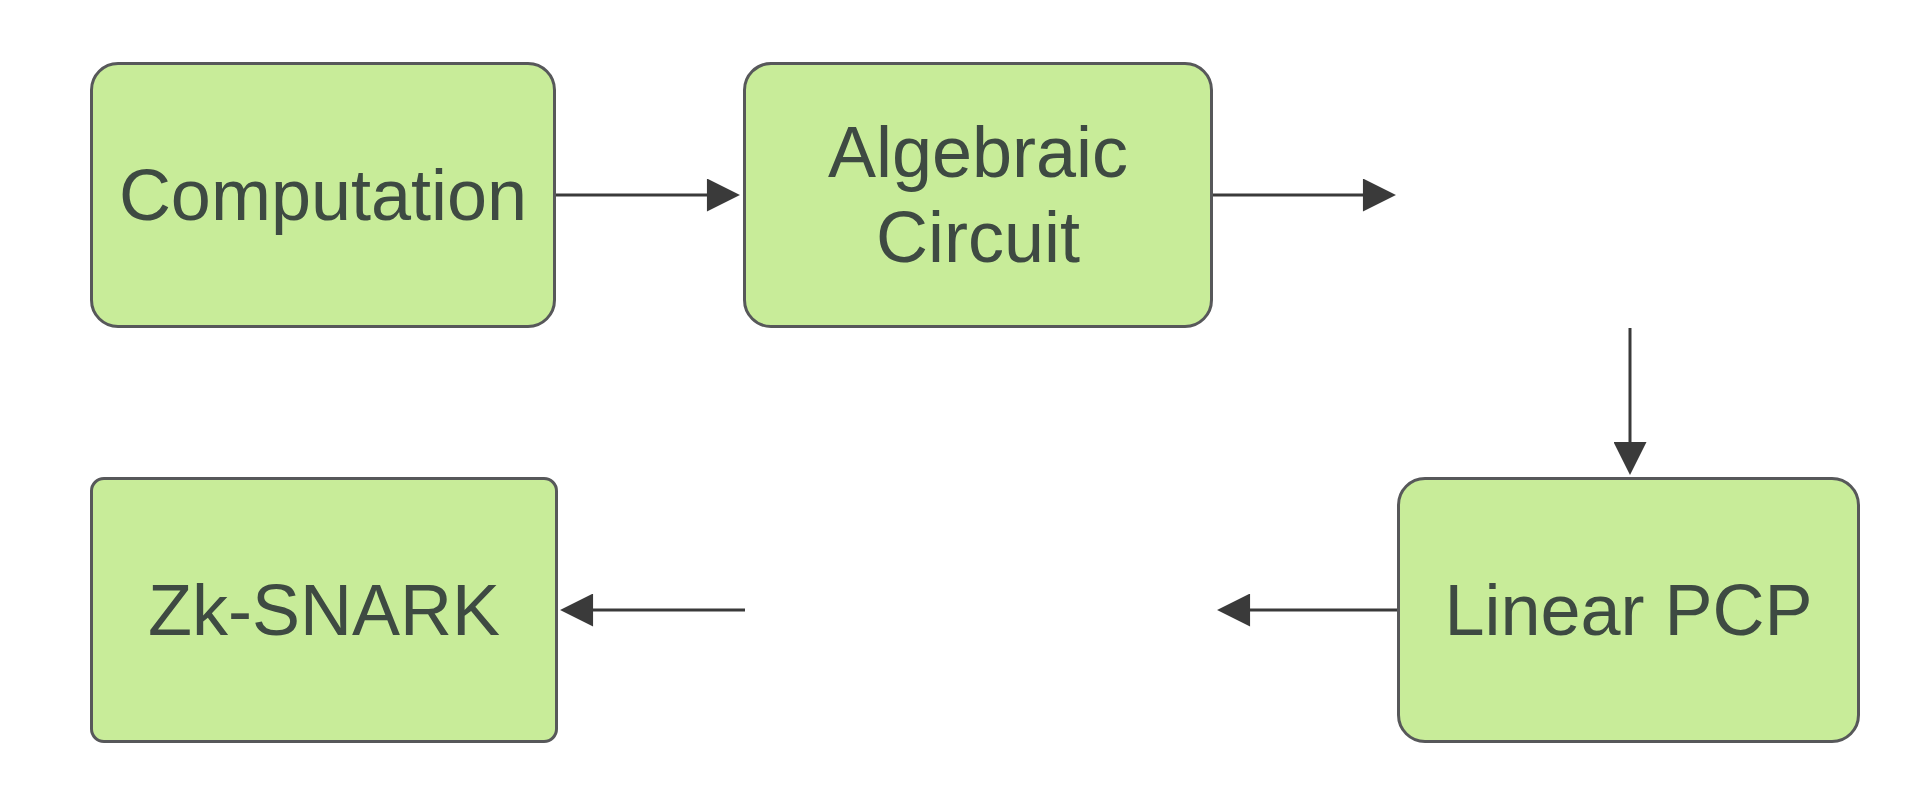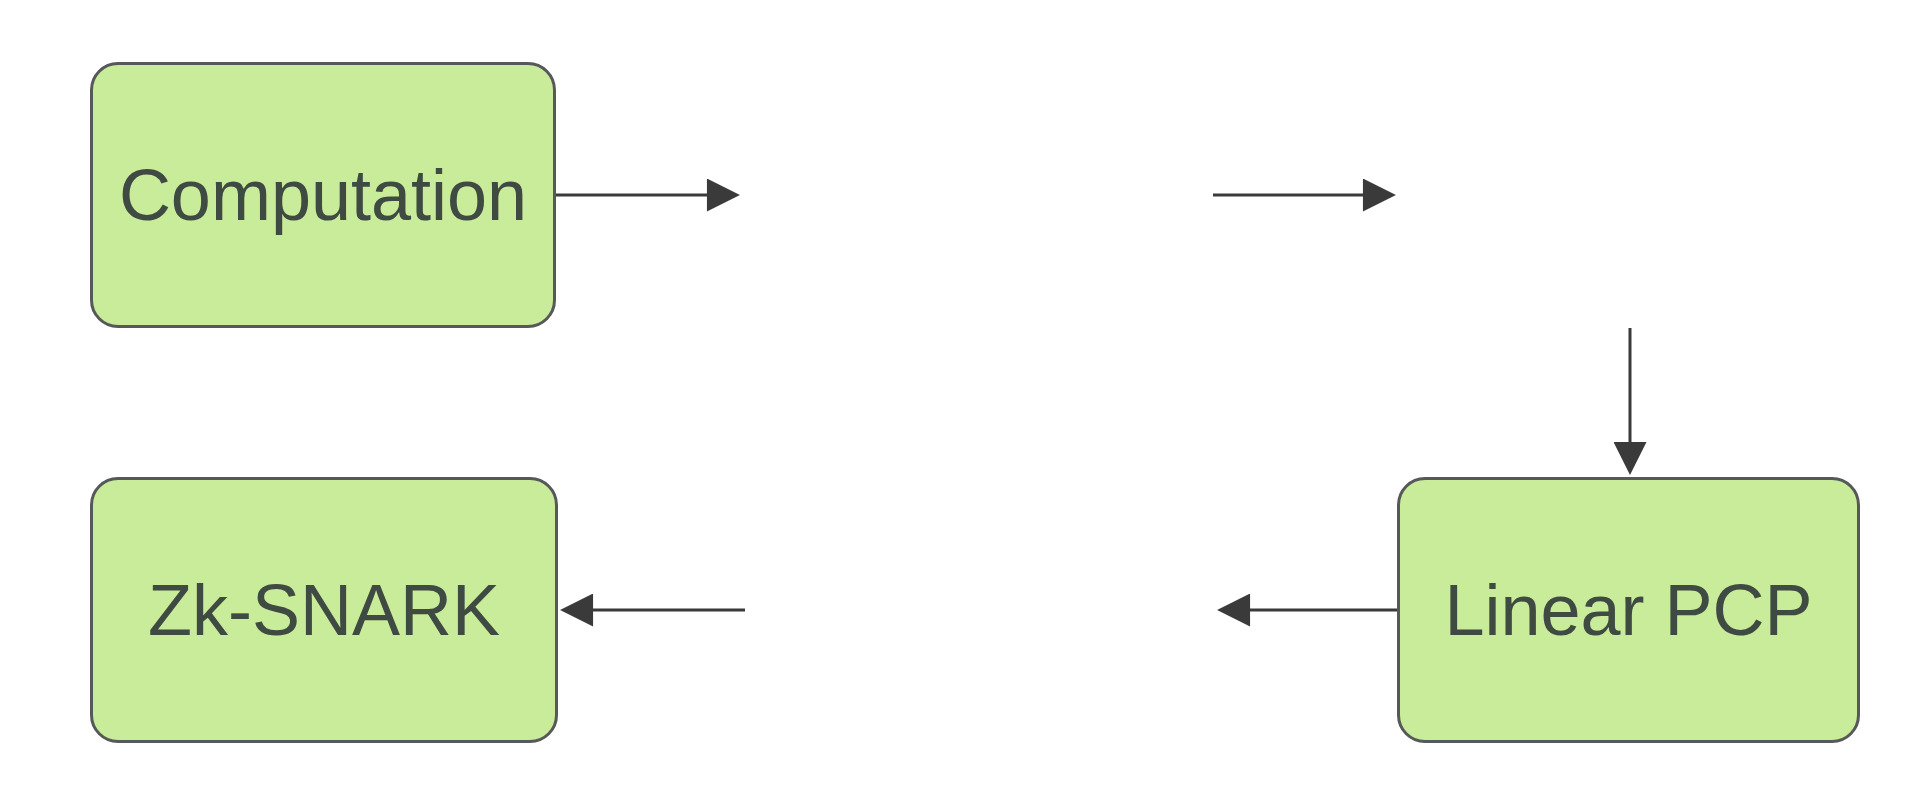--- a/index.html
+++ b/index.html
@@ -30,21 +30,21 @@
     display:flex;align-items:center;justify-content:center;
     text-align:center;
     color:var(--text);
     font-size:72px;
     line-height:1.18;
     padding:0 8px;
   }
   .node-computation            {left:90px;  top:62px;  width:466px; height:266px;}
   .node-algebraic-circuit      {left:743px; top:62px;  width:470px; height:266px;}
   .node-r1cs                   {left:1397px;top:62px;  width:463px; height:266px;}
-  .node-zk-snark               {left:90px;  top:477px; width:468px; height:266px;}
+  .node-zk-snark               {left:90px;  top:477px; width:468px; height:266px;border-radius:14px;}
   .node-linear-interactive-proof{left:745px;top:477px; width:470px; height:266px;}
   .node-linear-pcp             {left:1397px;top:477px; width:463px; height:266px;}
 </style>
 </head>
 <body>
 
 <div class="canvas">
 
   <svg class="edges" viewBox="0 0 1920 801" xmlns="http://www.w3.org/2000/svg">
     <defs>
@@ -56,20 +56,23 @@
     <path class="edge" d="M 1213 195 L 1391 195" marker-end="url(#arrowhead)"></path>
     <path class="edge" d="M 1630 328 L 1630 470" marker-end="url(#arrowhead)"></path>
     <path class="edge" d="M 1397 610 L 1222 610" marker-end="url(#arrowhead)"></path>
     <path class="edge" d="M 745 610 L 565 610" marker-end="url(#arrowhead)"></path>
   </svg>
 
   <div class="node node-computation">
     <span>Computation</span>
   </div>
 
+  <div class="node node-algebraic-circuit">
+    <span>Algebraic Circuit</span>
+  </div>
 
 
   <div class="node node-zk-snark">
     <span>Zk-SNARK</span>
   </div>
 
 
   <div class="node node-linear-pcp">
     <span>Linear PCP</span>
   </div>

